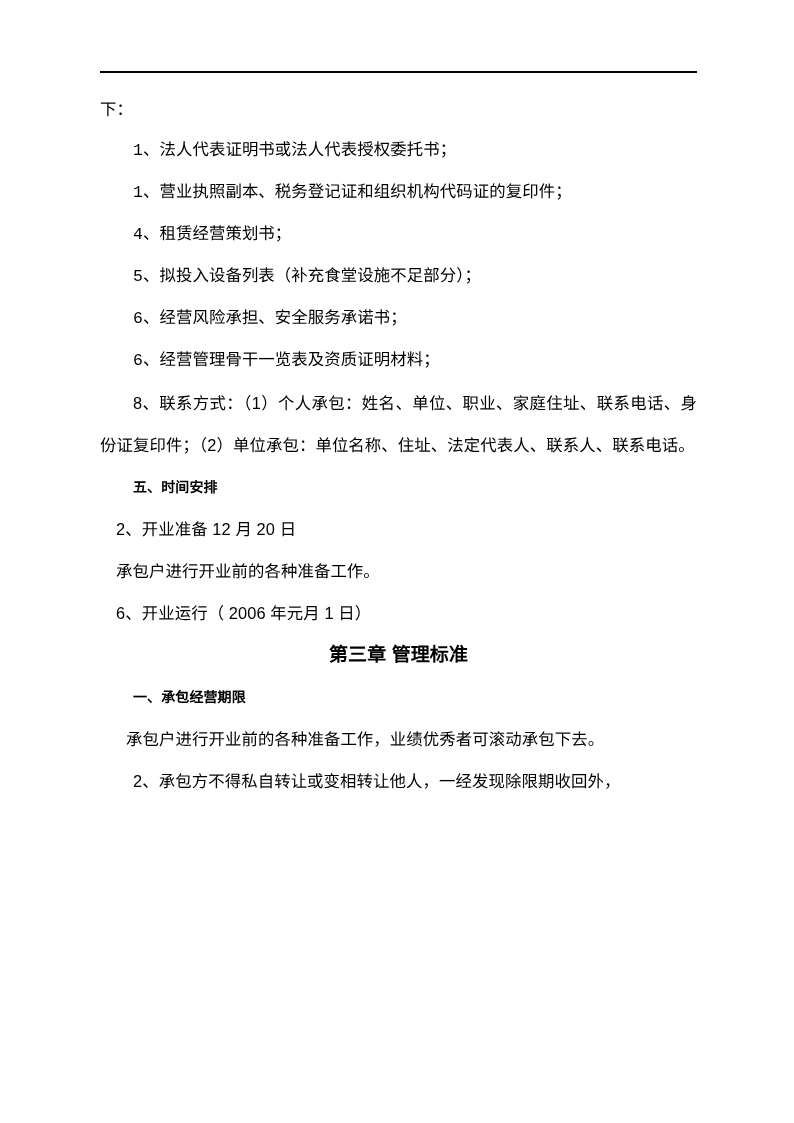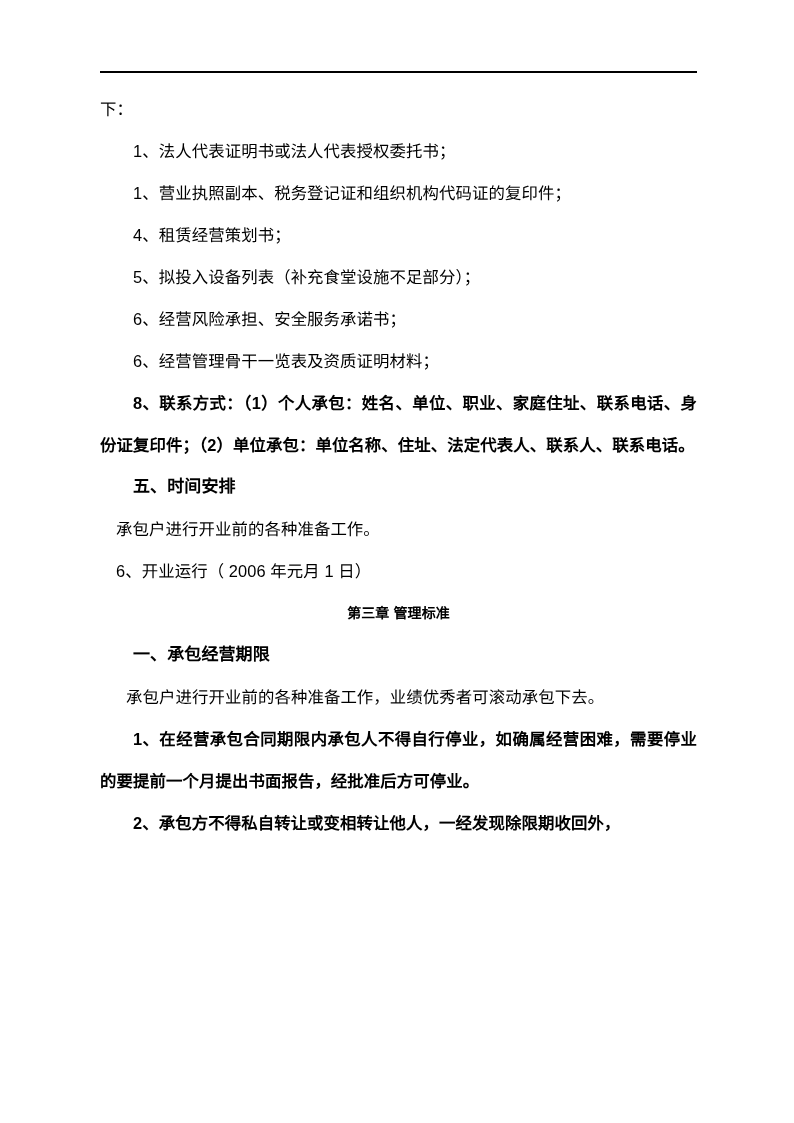--- a/index.html
+++ b/index.html
@@ -41,35 +41,35 @@
     letter-spacing: 0.1px;
     white-space: pre-wrap;
     text-align: justify;
     text-justify: inter-ideograph;
   }
   p.lead {
     text-indent: 0;
   }
   p.item {
     text-indent: 33px;
+    font-family: Liberation Mono, monospace;
   }
   p.wrap {
     text-indent: 33px;
-    font-weight: bold;
   }
   p.h-sec {
     font-weight: bold;
     text-indent: 33px;
-    font-size: 17px;
+    font-size: 14px;
   }
   p.h-chapter {
     font-weight: bold;
     text-align: center;
     text-indent: 0;
-    font-size: 14px;
+    font-size: 19px;
   }
   p.indent-sm {
     text-indent: 26px;
   }
   p.indent-xs {
     text-indent: 16px;
   }
 </style>
 </head>
 <body>
@@ -81,22 +81,22 @@
   <div class="body-flow">
     <p class="lead">下：</p>
     <p class="item">1、法人代表证明书或法人代表授权委托书；</p>
     <p class="item">1、营业执照副本、税务登记证和组织机构代码证的复印件；</p>
     <p class="item">4、租赁经营策划书；</p>
     <p class="item">5、拟投入设备列表（补充食堂设施不足部分）；</p>
     <p class="item">6、经营风险承担、安全服务承诺书；</p>
     <p class="item">6、经营管理骨干一览表及资质证明材料；</p>
     <p class="wrap">8、联系方式：（1）个人承包：姓名、单位、职业、家庭住址、联系电话、身份证复印件；（2）单位承包：单位名称、住址、法定代表人、联系人、联系电话。</p>
     <p class="h-sec">五、时间安排</p>
+    <p class="indent-xs">2、开业准备 12 月 20 日</p>
     <p class="indent-xs">承包户进行开业前的各种准备工作。</p>
     <p class="indent-xs">6、开业运行（ 2006 年元月 1 日）</p>
     <p class="h-chapter">第三章 管理标准</p>
     <p class="h-sec">一、承包经营期限</p>
     <p class="indent-sm">承包户进行开业前的各种准备工作，业绩优秀者可滚动承包下去。</p>
-    <p class="wrap">1、在经营承包合同期限内承包人不得自行停业，如确属经营困难，需要停业的要提前一个月提出书面报告，经批准后方可停业。</p>
     <p class="wrap">2、承包方不得私自转让或变相转让他人，一经发现除限期收回外，</p>
   </div>
 
 </div>
 
 </body></html>

